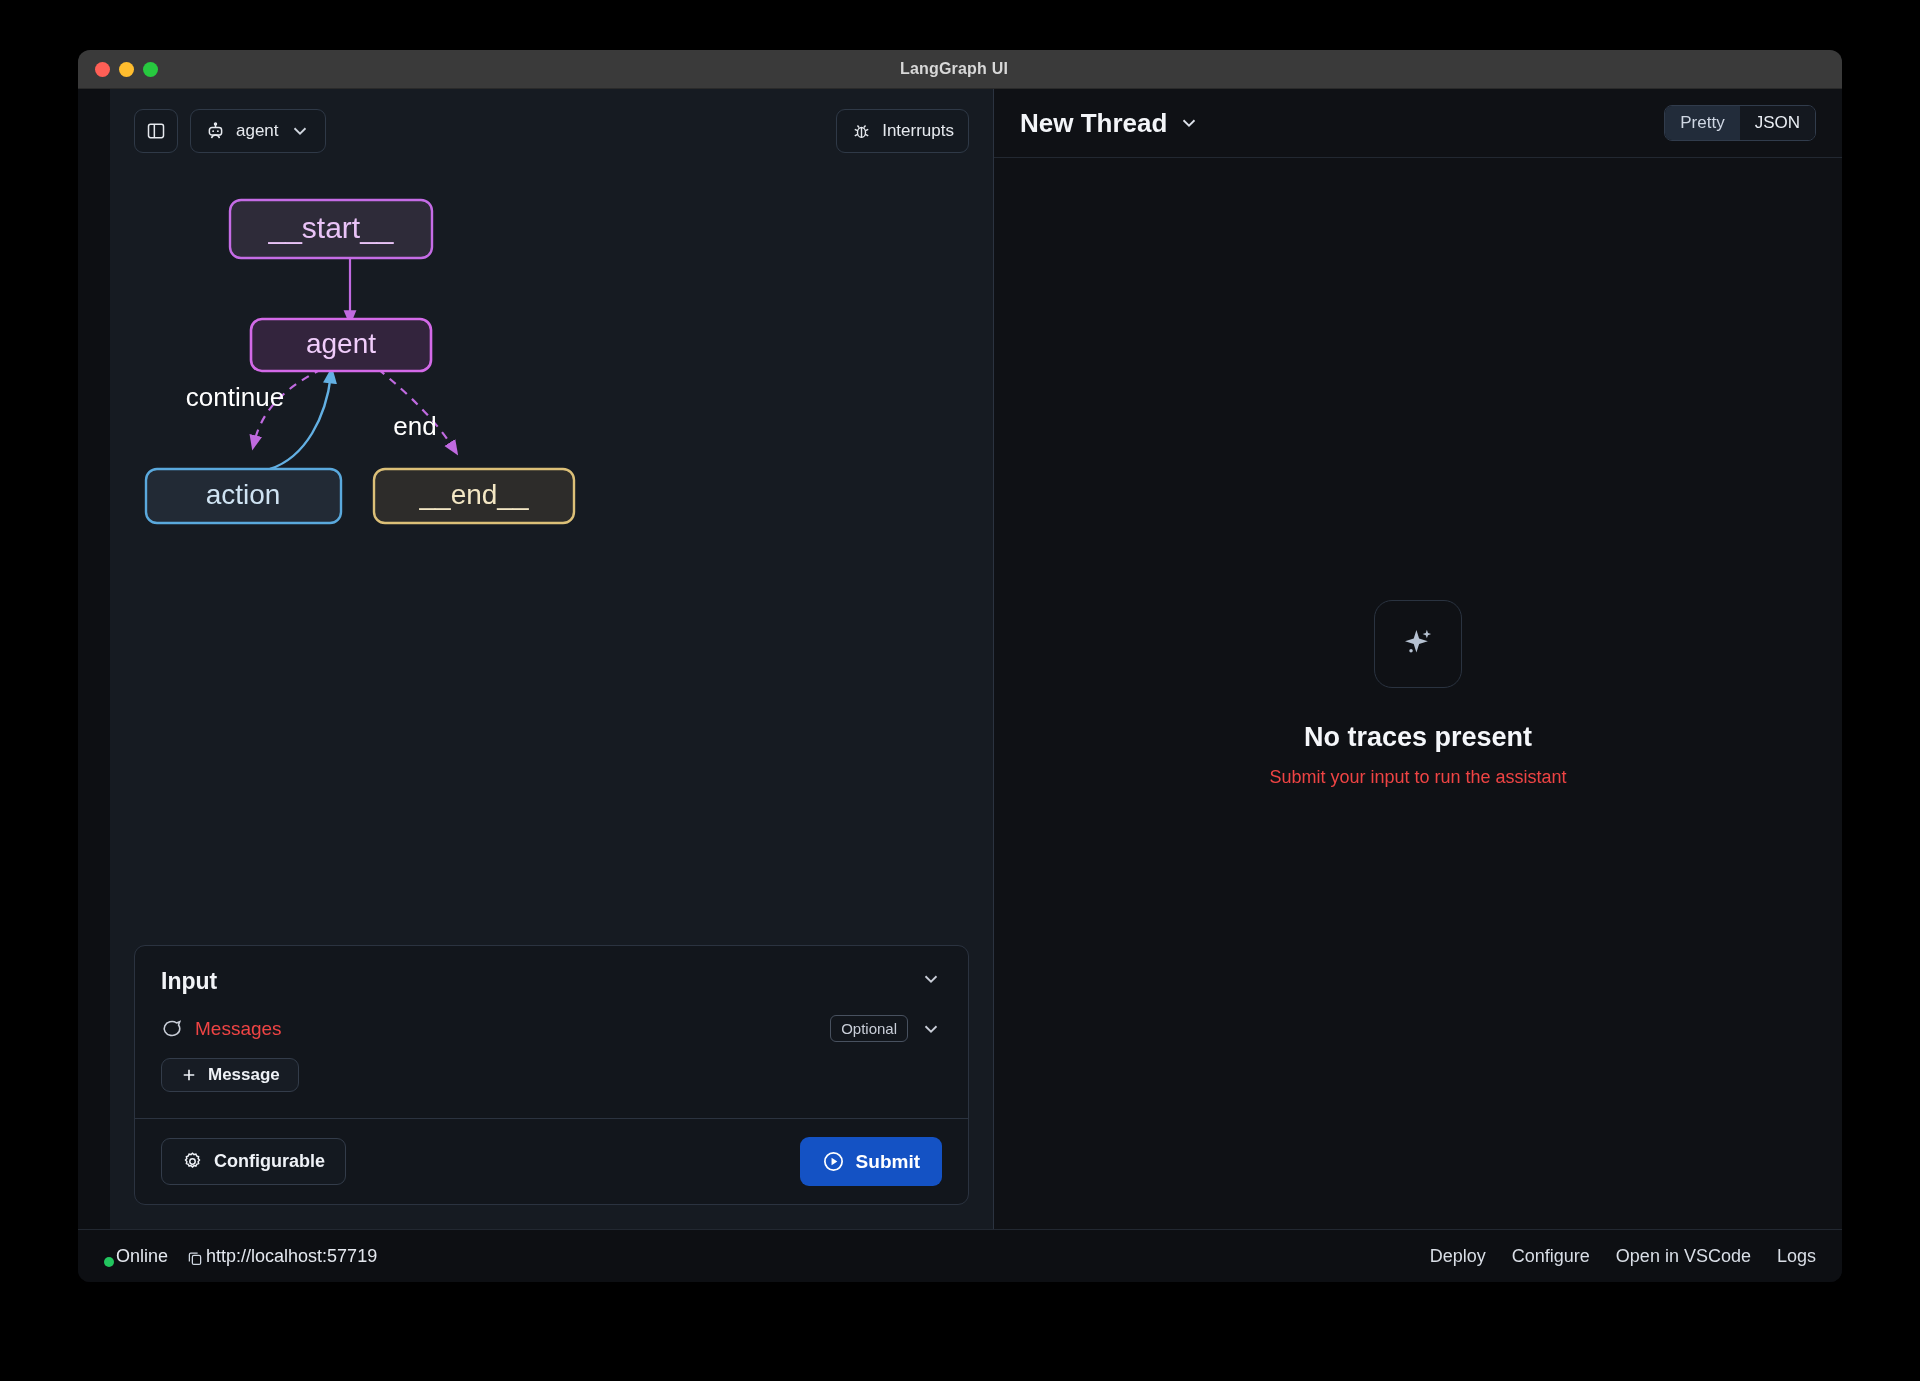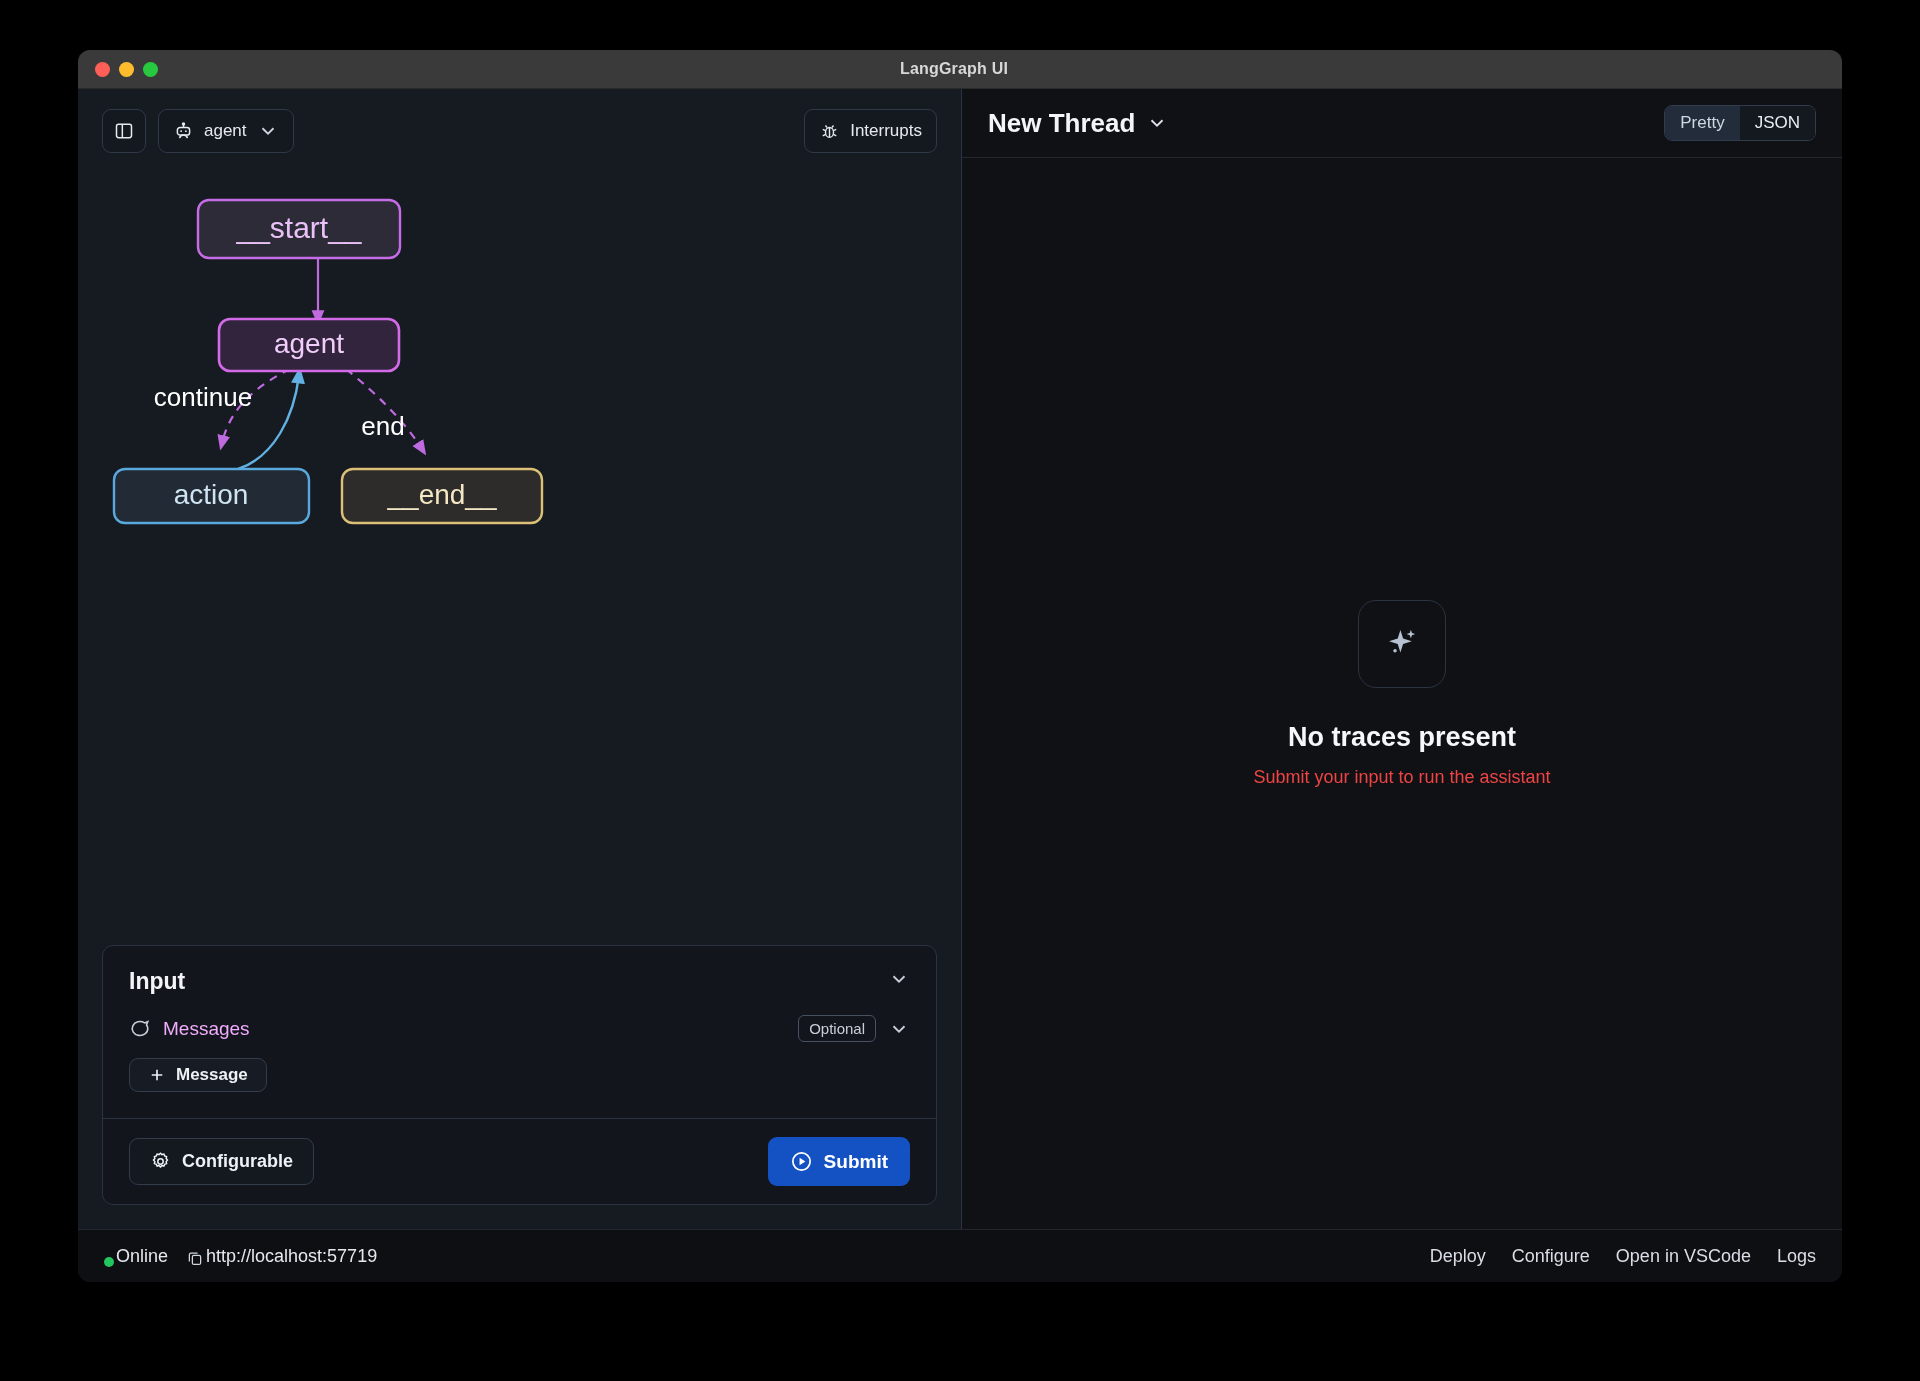--- a/index.html
+++ b/index.html
@@ -36,21 +36,21 @@
   .tl.amber{background:#ffbd2e;}
   .tl.green{background:#27c93f;}
   #window-title{
     position:absolute; left:0; right:12px; text-align:center;
     font-size:16px; font-weight:bold; color:#d8d8d8;
     letter-spacing:.2px;
     pointer-events:none;
   }
 
   
-  #panes{flex:1 1 auto; display:flex; min-height:0;}
+  #panes{flex:1 1 auto; display:flex; min-height:0;padding-left:32px;}
 
   
   #left-pane{
     width:883px; flex:0 0 883px;
     background:#161b22;
     border-right:1px solid #2b3340;
     display:flex; flex-direction:column;
     position:relative;
   }
   #left-toolbar{
@@ -112,21 +112,21 @@
   }
   .chev{
     width:22px;height:22px;flex:0 0 22px;
     cursor:pointer;
   }
   #messages-row{
     display:flex;align-items:center;
     padding:8px 26px 10px 26px;
     gap:12px;
   }
-  #messages-label{font-size:19px;color:#f0abfc;}
+  #messages-label{font-size:19px;color:#ef4444;}
   .pill{
     border:1px solid #48515f;
     border-radius:6px;
     color:#c9ced8;
     font-size:15px;
     padding:4px 10px;
   }
   #add-message-wrap{padding:6px 26px 26px 26px;}
   #add-message{
     display:inline-flex;align-items:center;gap:10px;

